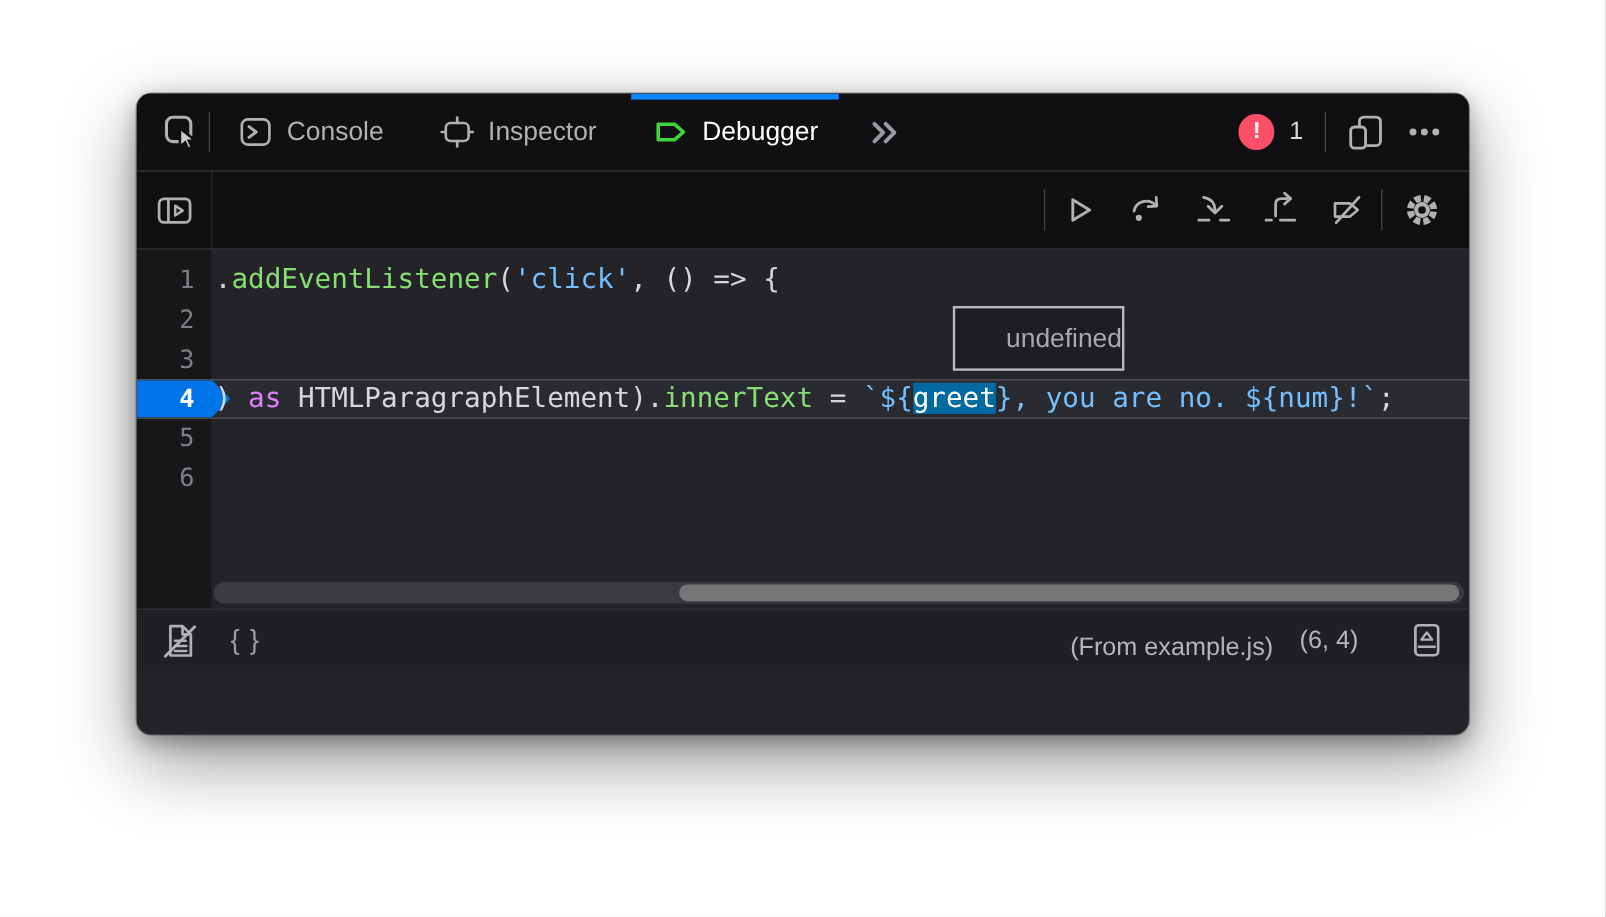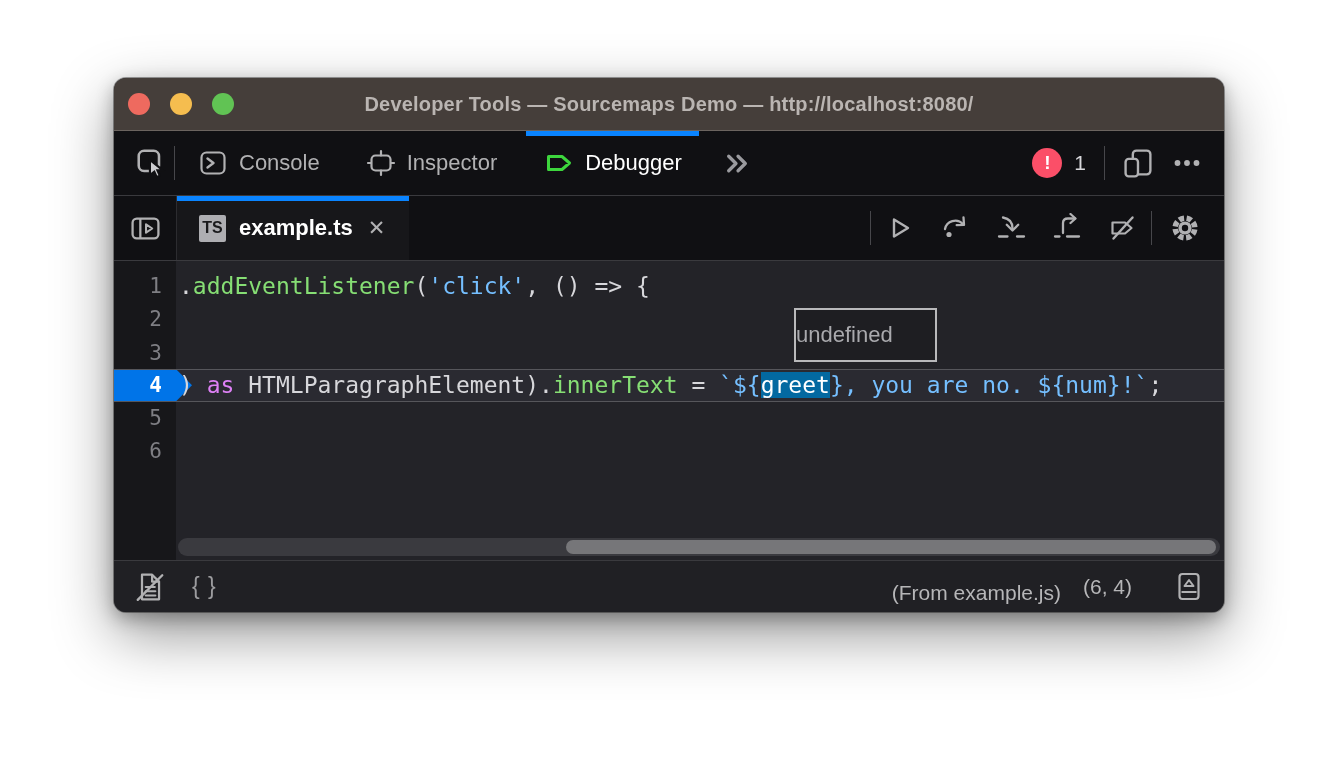--- a/index.html
+++ b/index.html
@@ -58,21 +58,21 @@
   .ln{ width:62px; flex:none; text-align:right; padding-right:14px; position:relative; z-index:2;
     font-family:"DejaVu Sans Mono", monospace; font-size:21px; color:#7f7f84; }
   .line.paused .ln{ color:#ffffff; font-weight:bold; }
   .code{ position:relative; z-index:2; padding-left:3px; white-space:pre;
     font-family:"DejaVu Sans Mono", monospace; font-size:23px; color:#d7d7db; }
   .tk-d{ color:#d7d7db; } .tk-g{ color:#86de74; } .tk-b{ color:#75bfff; } .tk-p{ color:#dd80f5; }
   .tk-hl{ color:#ffffff; background:#0369a1; }
 
   .var-tooltip{ position:absolute; left:680px; top:47px; width:143px; height:54px;
     border:2px solid #b9b9bb; background:#1e1e22; color:#a9a9ad; font-size:22px;
-    display:flex; align-items:center; justify-content:flex-start; z-index:5; }
+    display:flex; align-items:center; justify-content:flex-end; z-index:5; }
 
   .hscroll-track{ position:absolute; left:64px; right:4px; top:277px; height:18px;
     background:#3a3a3f; border-radius:9px; }
   .hscroll-thumb{ position:absolute; left:388px; width:650px; top:2px; height:14px;
     background:#767679; border-radius:7px; }
 
   
   .footer{ height:52px; background:#202024; border-top:1px solid #3a3a3e;
     display:flex; align-items:center; padding:0 20px; color:#b6b6b8; font-size:21px; }
   .pretty{ margin-left:26px; color:#9c9c9f; font-size:23px; letter-spacing:1px; }
@@ -80,28 +80,20 @@
   .foot-pos{ margin-left:22px; }
   .foot-eject{ margin-left:42px; display:flex; align-items:center; }
 
   svg{ display:block; }
 </style>
 </head>
 <body>
 
 <div class="window">
 
-  <div class="titlebar">
-    <div class="lights">
-      <div class="light" style="background:#ee6a5f"></div>
-      <div class="light" style="background:#f5bd4f"></div>
-      <div class="light" style="background:#61c354"></div>
-    </div>
-    <div class="window-title">Developer Tools — Sourcemaps Demo — http://localhost:8080/</div>
-  </div>
 
   <div class="toolbar">
     <div class="tbtn">
       <svg width="32" height="32" viewBox="0 0 30 30">
         <rect x="3.5" y="3.5" width="19" height="19" rx="5" fill="none" stroke="#b1b1b3" stroke-width="2.4"></rect>
         <polygon points="14,12 14,26.4 18.1,23.2 20.4,28.2 23.3,26.9 21,21.9 26.2,21.9" fill="#cdcdd0" stroke="#101013" stroke-width="2"></polygon>
       </svg>
     </div>
     <div class="vsep"></div>
 
@@ -158,27 +150,20 @@
 
   <div class="srcrow">
     <div class="srctoggle">
       <svg width="31" height="31" viewBox="0 0 30 30">
         <rect x="2.5" y="5.5" width="25" height="19" rx="4" fill="none" stroke="#b1b1b3" stroke-width="2.2"></rect>
         <path d="M10 5.5 V24.5" stroke="#b1b1b3" stroke-width="2.2"></path>
         <path d="M15.5 11 L21.5 15 L15.5 19 Z" fill="none" stroke="#b1b1b3" stroke-width="2" stroke-linejoin="round"></path>
       </svg>
     </div>
 
-    <div class="srctab">
-      <div class="tsbadge">
-        <span>TS</span>
-      </div>
-      <span class="fname">example.ts</span>
-      <span class="closex">✕</span>
-    </div>
 
     <div class="cmdbar">
       <div class="vsep"></div>
       <div class="cmd">
         <svg width="30" height="30" viewBox="0 0 30 30">
           <path d="M10 6.5 L24 15 L10 23.5 Z" fill="none" stroke="#b1b1b3" stroke-width="2.4" stroke-linejoin="round"></path>
         </svg>
       </div>
       <div class="cmd">
         <svg width="30" height="30" viewBox="0 0 30 30">

